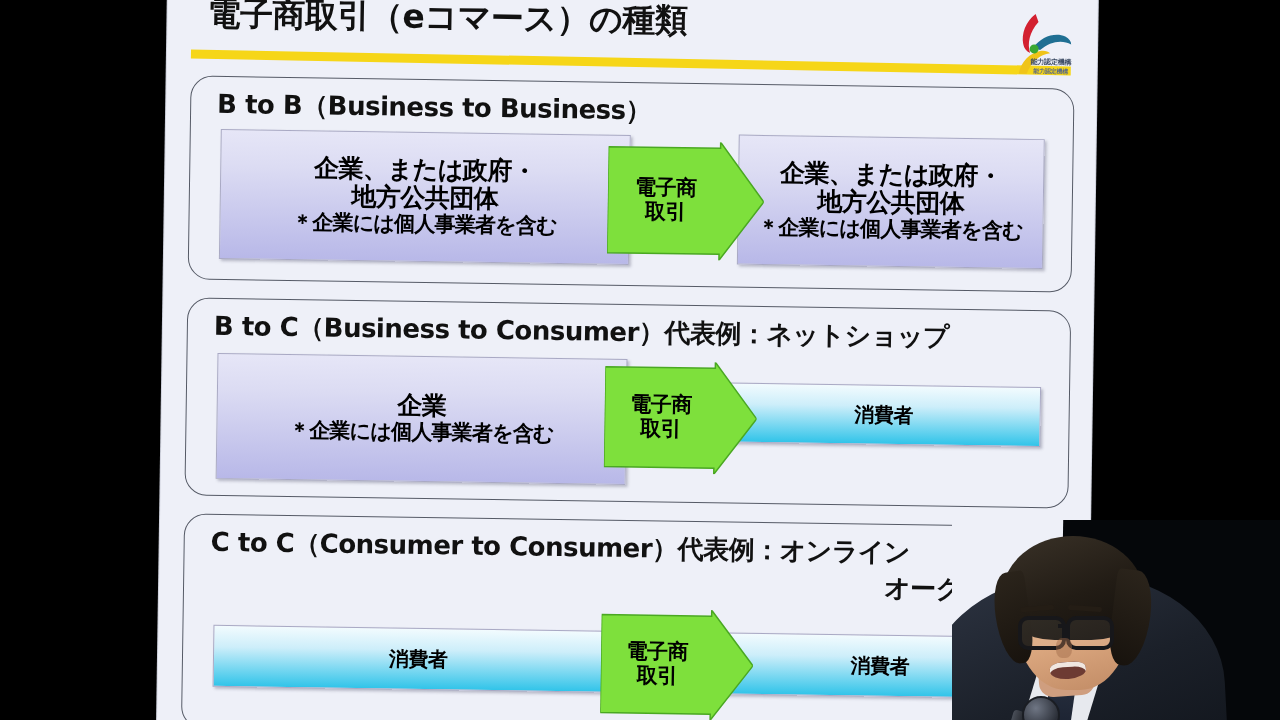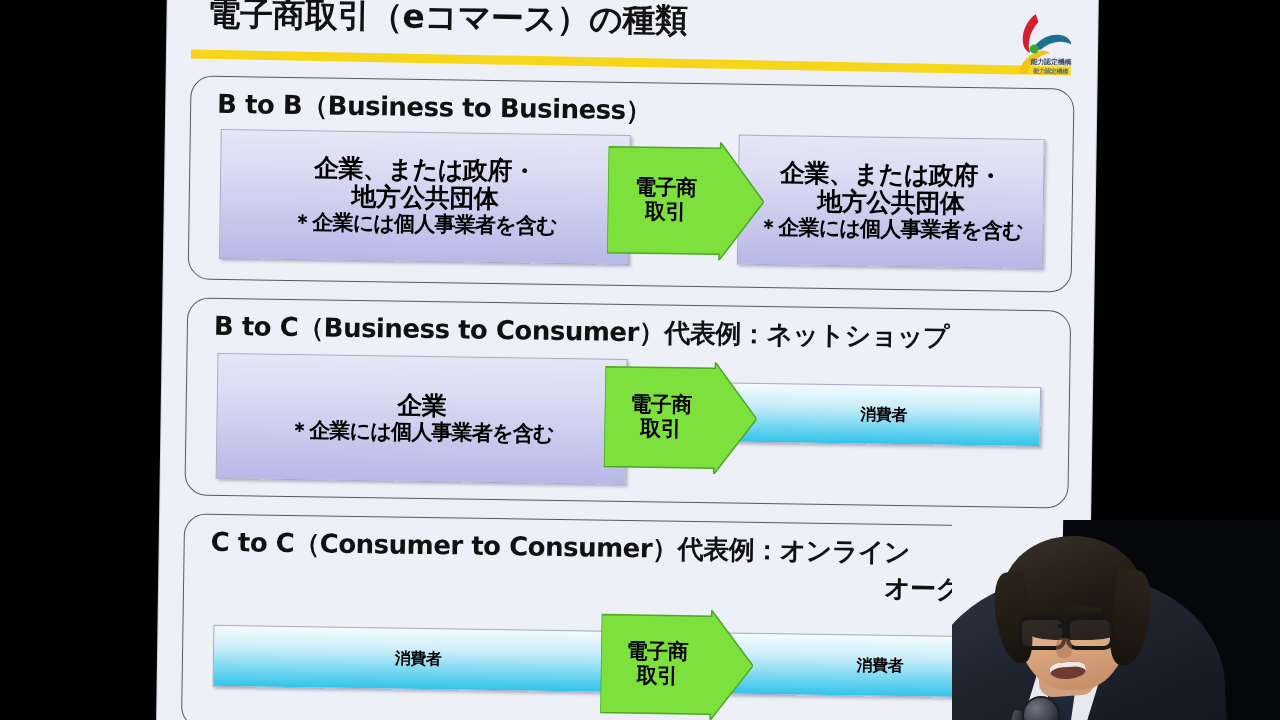--- a/index.html
+++ b/index.html
@@ -121,21 +121,21 @@
   .box.blue{
     background:linear-gradient(to bottom,#f2fbfe 0%,#cdeefa 35%,#31c4e9 100%);
   }
   .box .line-main{
     font-size:25px;font-weight:700;line-height:1.12;letter-spacing:-0.5px;
   }
   .box .line-sub{
     font-size:21px;font-weight:700;line-height:1.2;letter-spacing:-0.8px;
   }
   .box .line-blue{
-    font-size:16px;font-weight:700;letter-spacing:-0.5px;
+    font-size:20px;font-weight:700;letter-spacing:-0.5px;
   }
 
   
   .arrow{
     position:absolute;
     z-index:6;
   }
   .arrow svg{display:block;position:absolute;inset:0;}
   .arrow .arrow-label{
     position:absolute;

